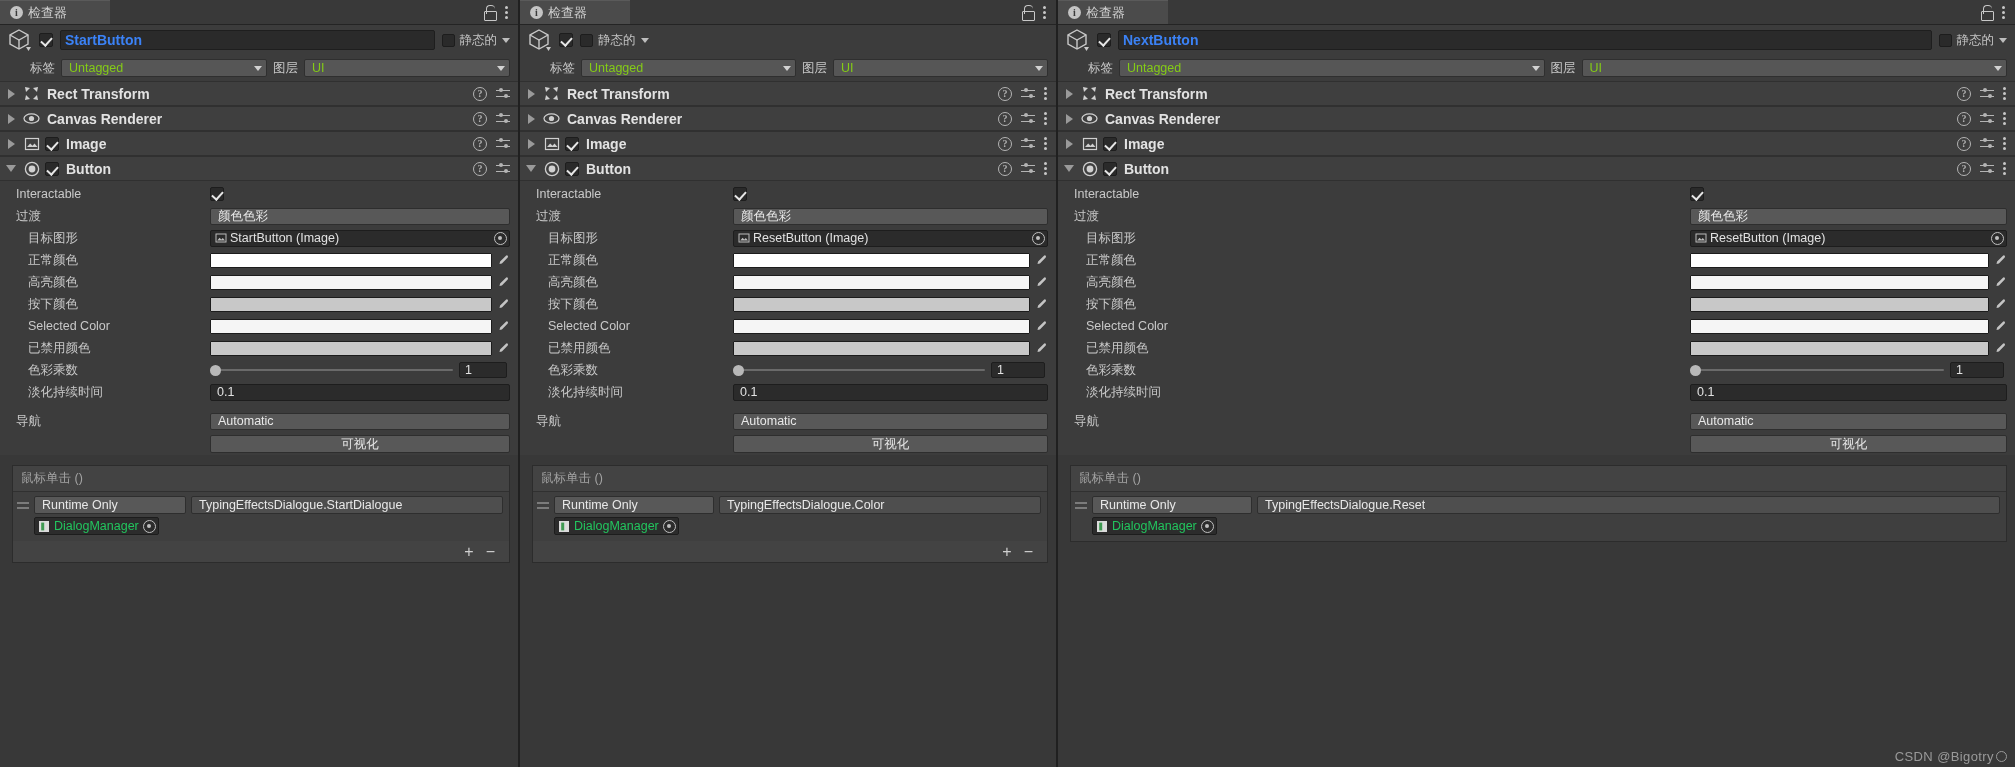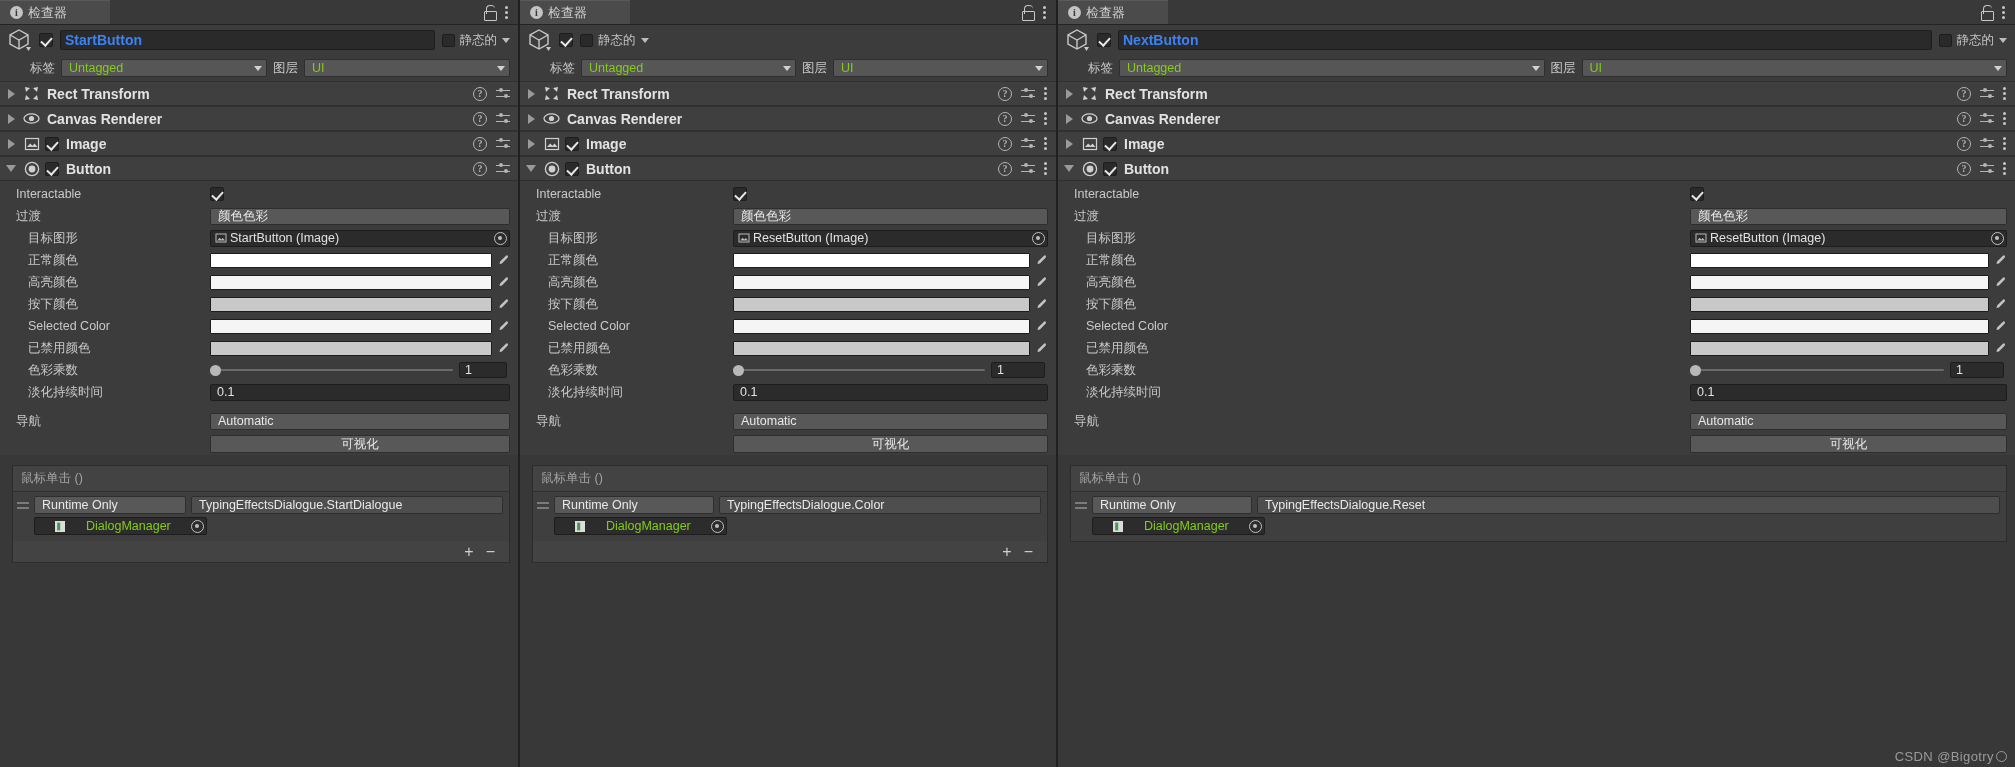--- a/index.html
+++ b/index.html
@@ -171,23 +171,23 @@
     padding: 0 3px 0 7px; font-size: 12.5px; color: #e8e8e8;
   }
   .evt-fn {
     flex: 1; height: 18px; background: #4e4e4e; border: 1px solid #2e2e2e; border-radius: 2px;
     display: flex; align-items: center; justify-content: space-between;
     padding: 0 3px 0 7px; font-size: 12.5px; color: #e8e8e8; overflow: hidden;
   }
   .evt-fn span.fnlabel { overflow: hidden; white-space: nowrap; }
   .evt-line2 { margin-top: 3px; padding-left: 17px; }
   .objref {
-    display: inline-flex; align-items: center; gap: 20px; height: 18px;
+    display: inline-flex; align-items: center; gap: 4px; height: 18px;
     background: #2c2c2c; border: 1px solid #1d1d1d; border-radius: 2px;
-    padding: 0 2px 0 19px; font-size: 12.5px; color: #84cc16;
+    padding: 0 2px 0 3px; font-size: 12.5px; color: #22c55e;
   }
   .scr-icon { width: 12px; height: 13px; flex: 0 0 12px; }
   .evt-footer { display: flex; justify-content: flex-end; align-items: center; gap: 12px; padding: 3px 14px 2px 0; }
   .plusminus { font-size: 16px; color: #d0d0d0; line-height: 1; }
 
   .watermark {
     position: absolute; right: 8px; bottom: 3px;
     font-size: 13px; color: #9a9a9a; letter-spacing: 0.4px;
     display: flex; align-items: center; gap: 2px;
   }

